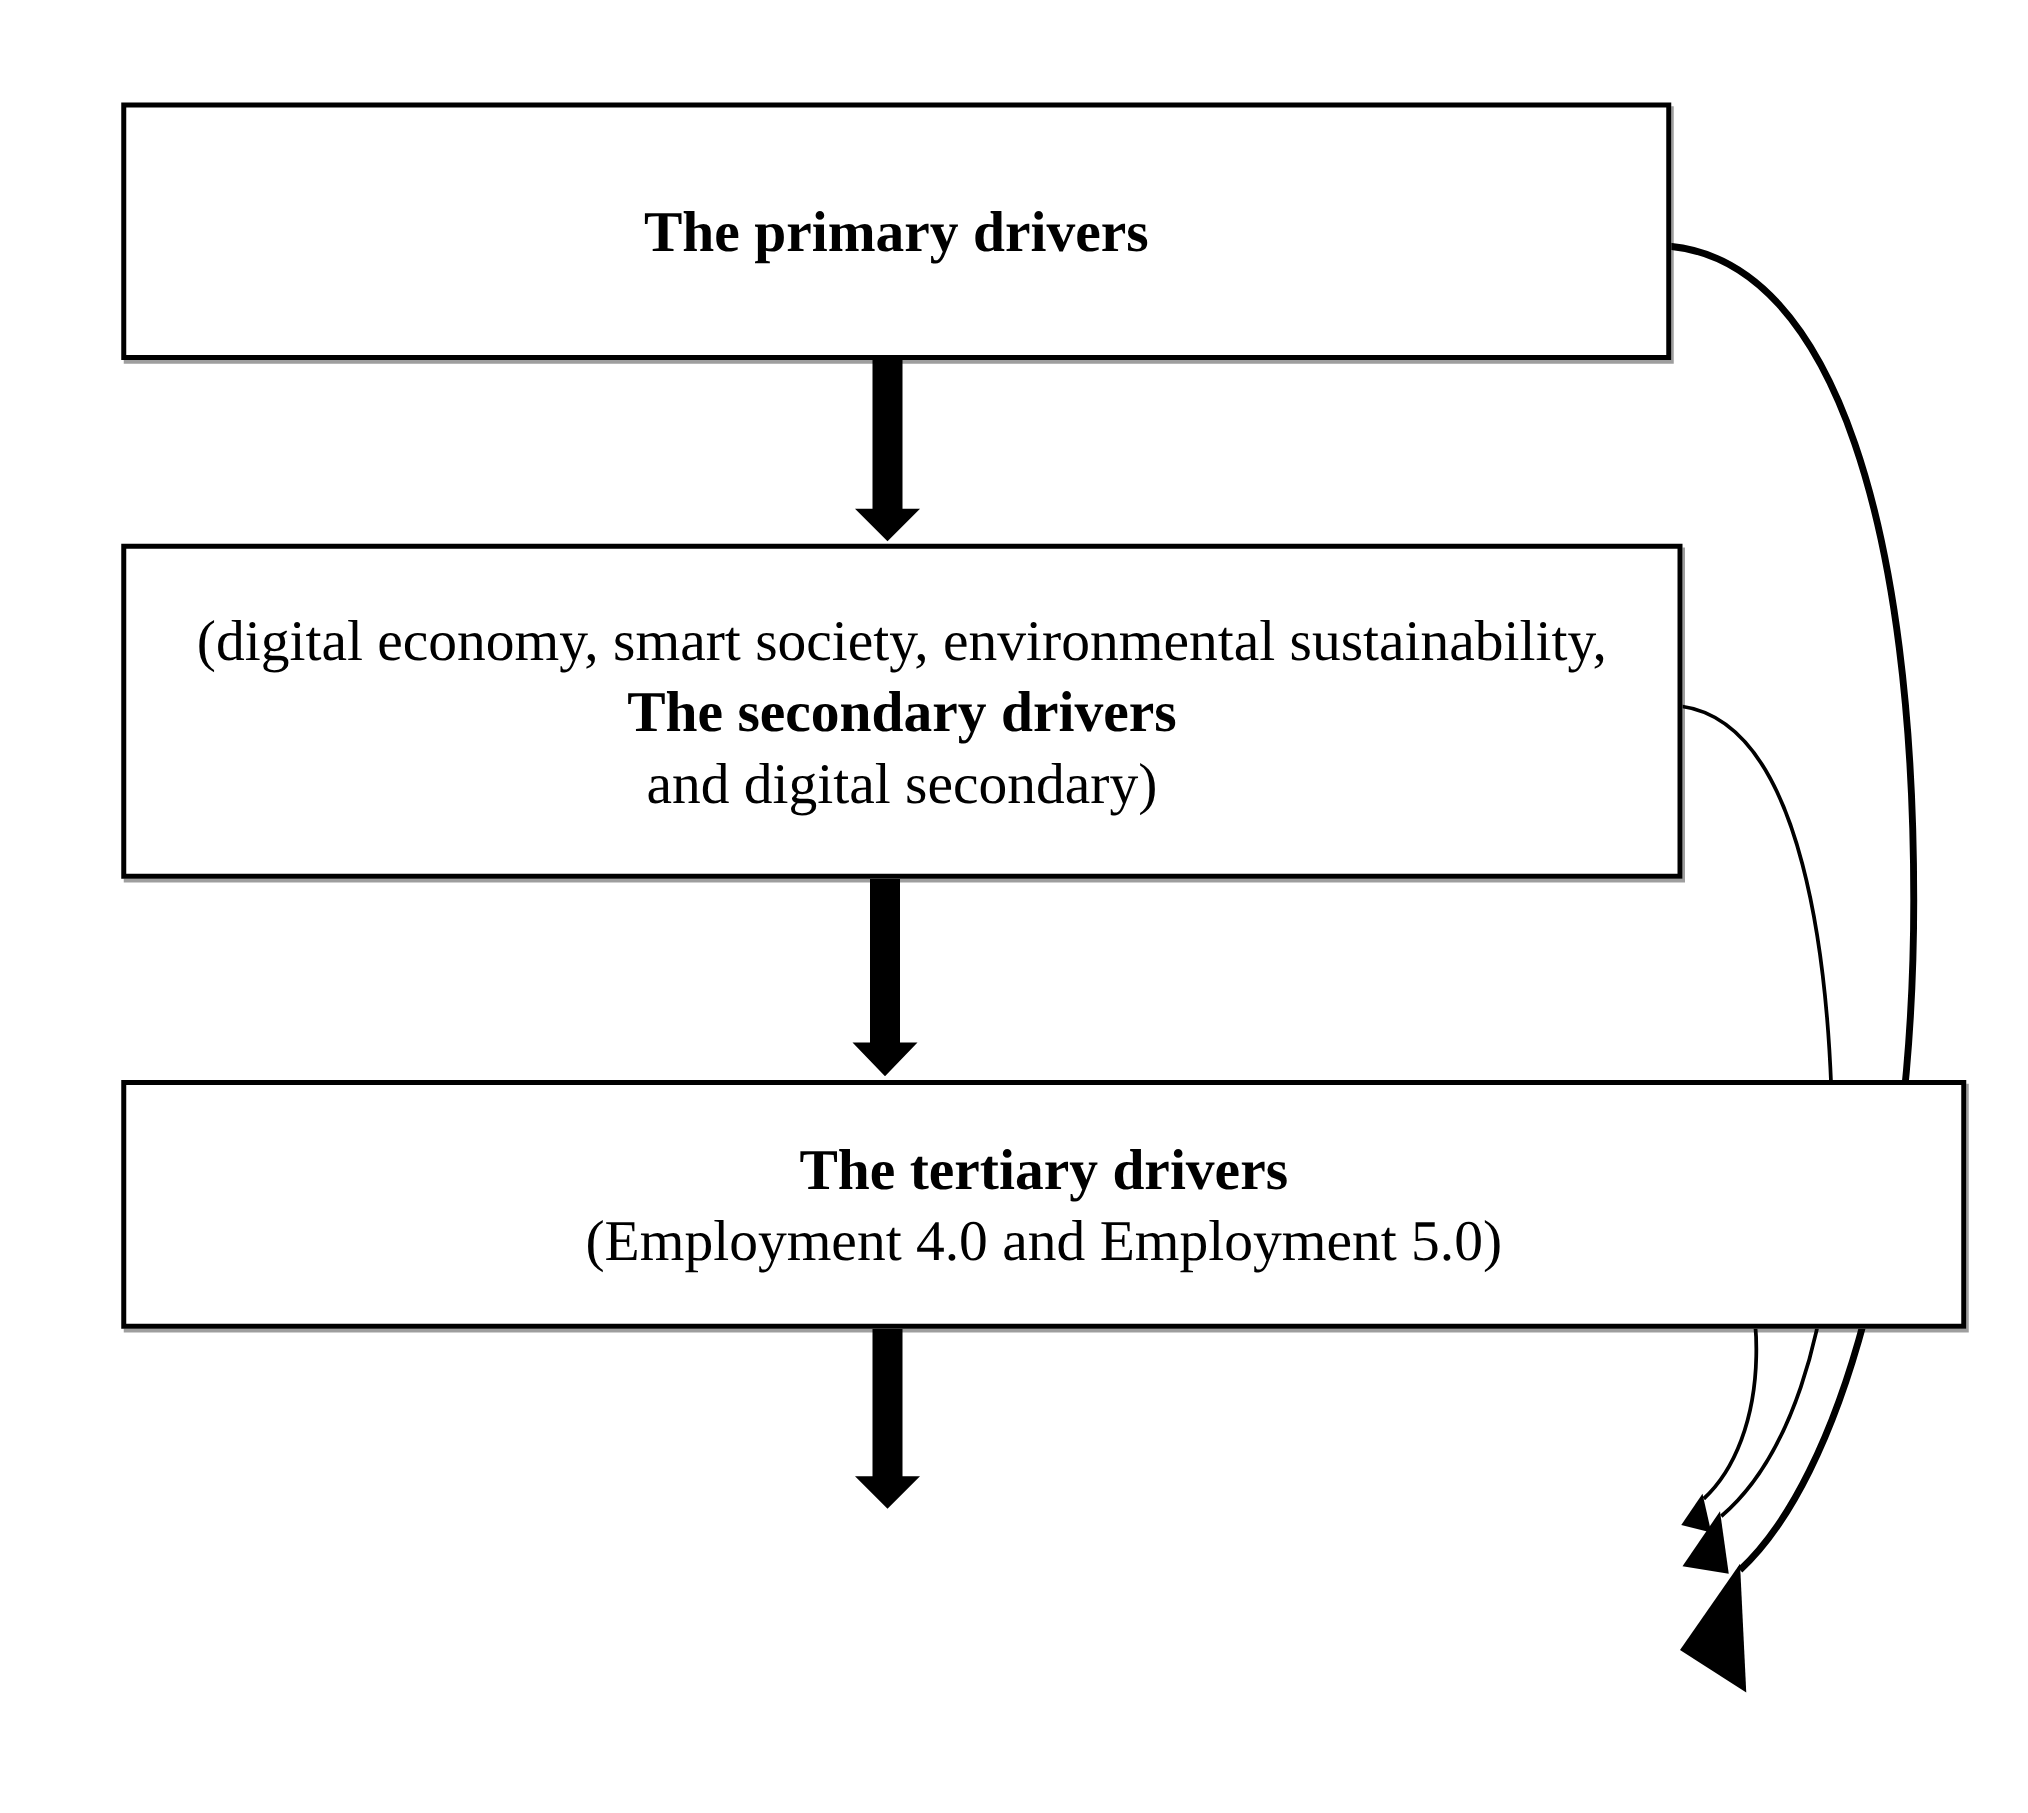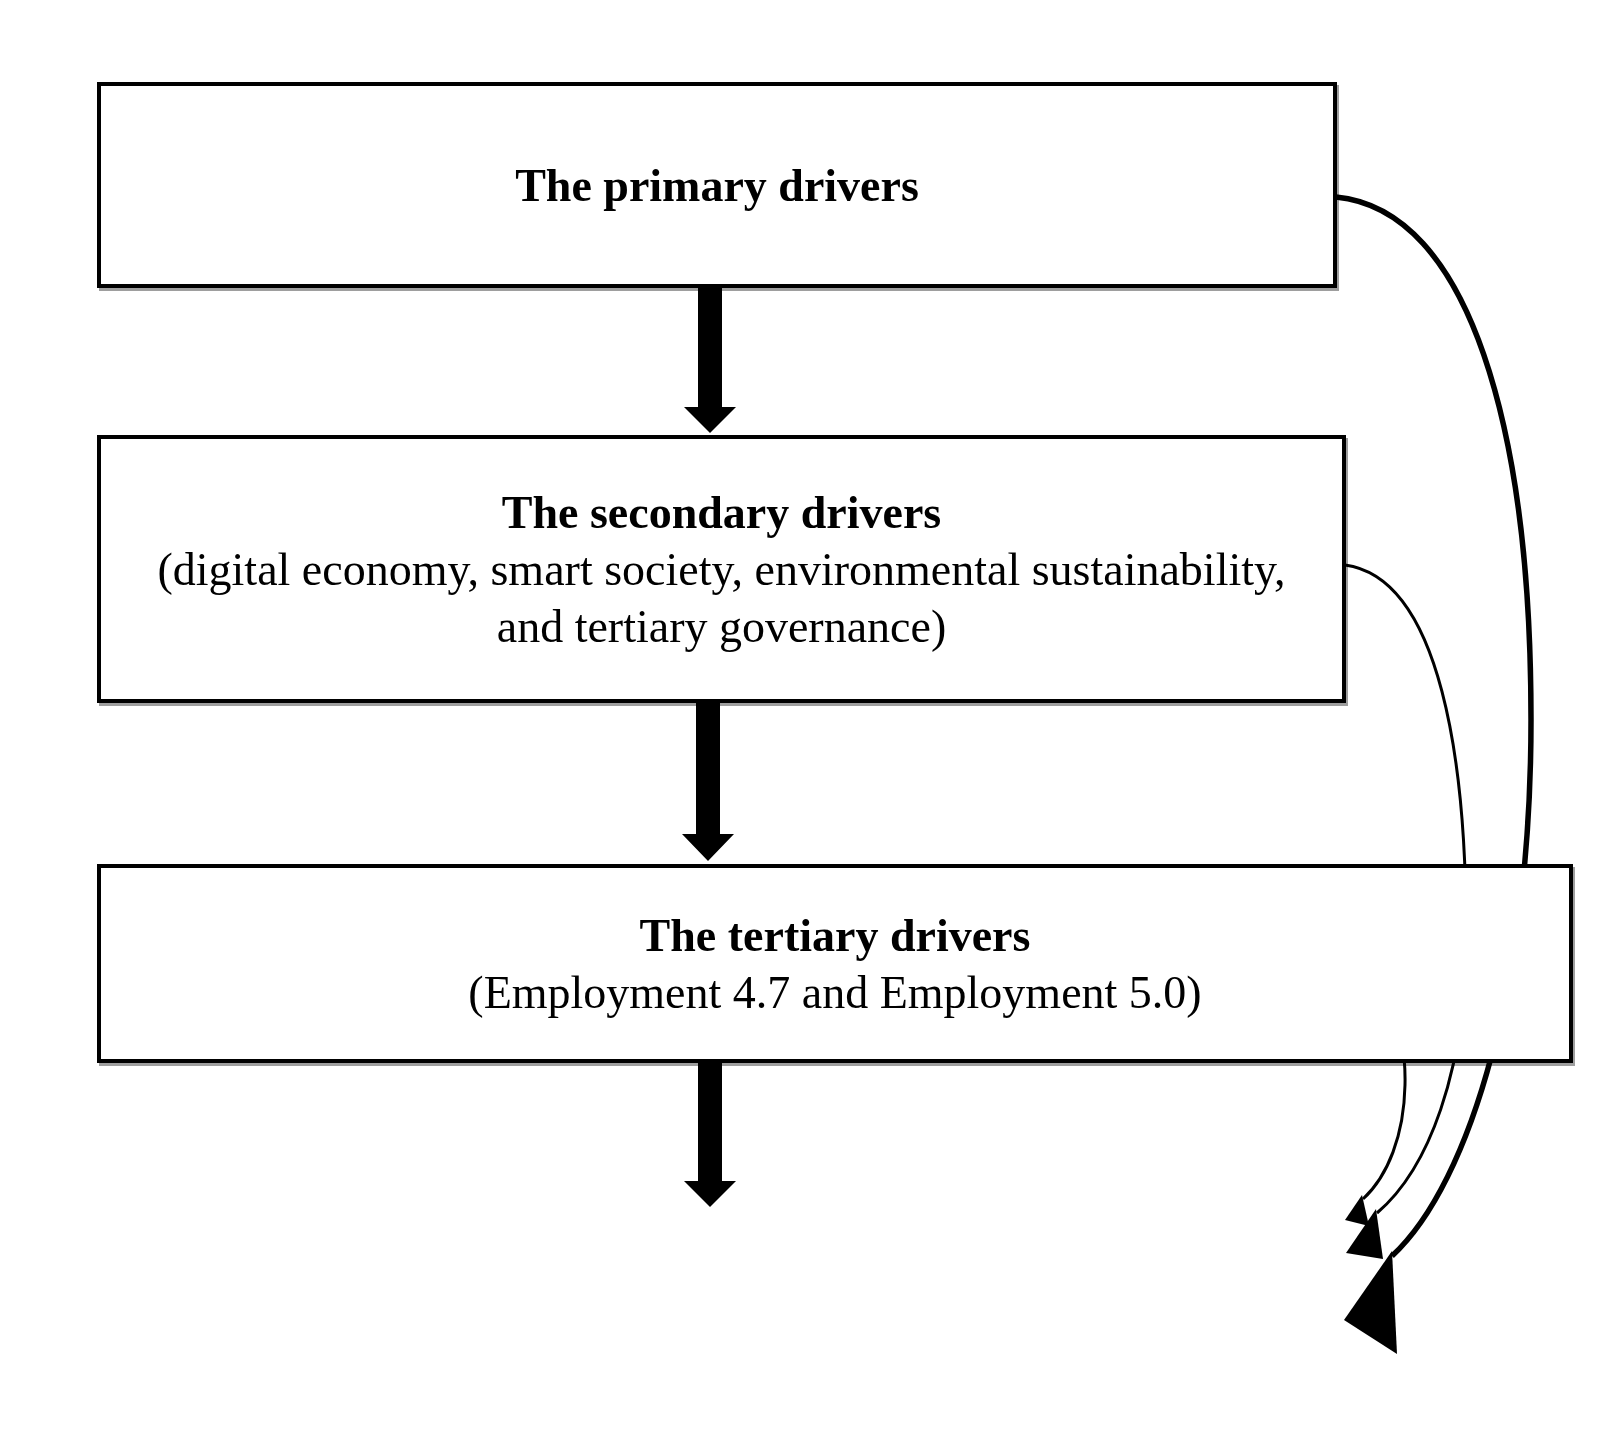--- a/index.html
+++ b/index.html
@@ -68,24 +68,24 @@
 
     <path d="M1346 985 C1396 992 1406 1040 1405 1085 C1404 1135 1388 1176 1363 1199" stroke="#000000" stroke-width="3"></path>
     <polygon fill="#000000" points="1362,1195 1345,1220 1369,1226"></polygon>
   </svg>
 
   <div id="box-primary" class="flowbox">
     <div class="line title">The primary drivers</div>
   </div>
 
   <div id="box-secondary" class="flowbox">
+    <div class="line">(digital economy, smart society, environmental sustainability,</div>
     <div class="line title">The secondary drivers</div>
-    <div class="line">(digital economy, smart society, environmental sustainability,</div>
-    <div class="line">and tertiary governance)</div>
+    <div class="line">and digital secondary)</div>
   </div>
 
   <div id="box-tertiary" class="flowbox">
     <div class="line title">The tertiary drivers</div>
-    <div class="line">(Employment 4.7 and Employment 5.0)</div>
+    <div class="line">(Employment 4.0 and Employment 5.0)</div>
   </div>
 
 
 </div>
 
 </body></html>

